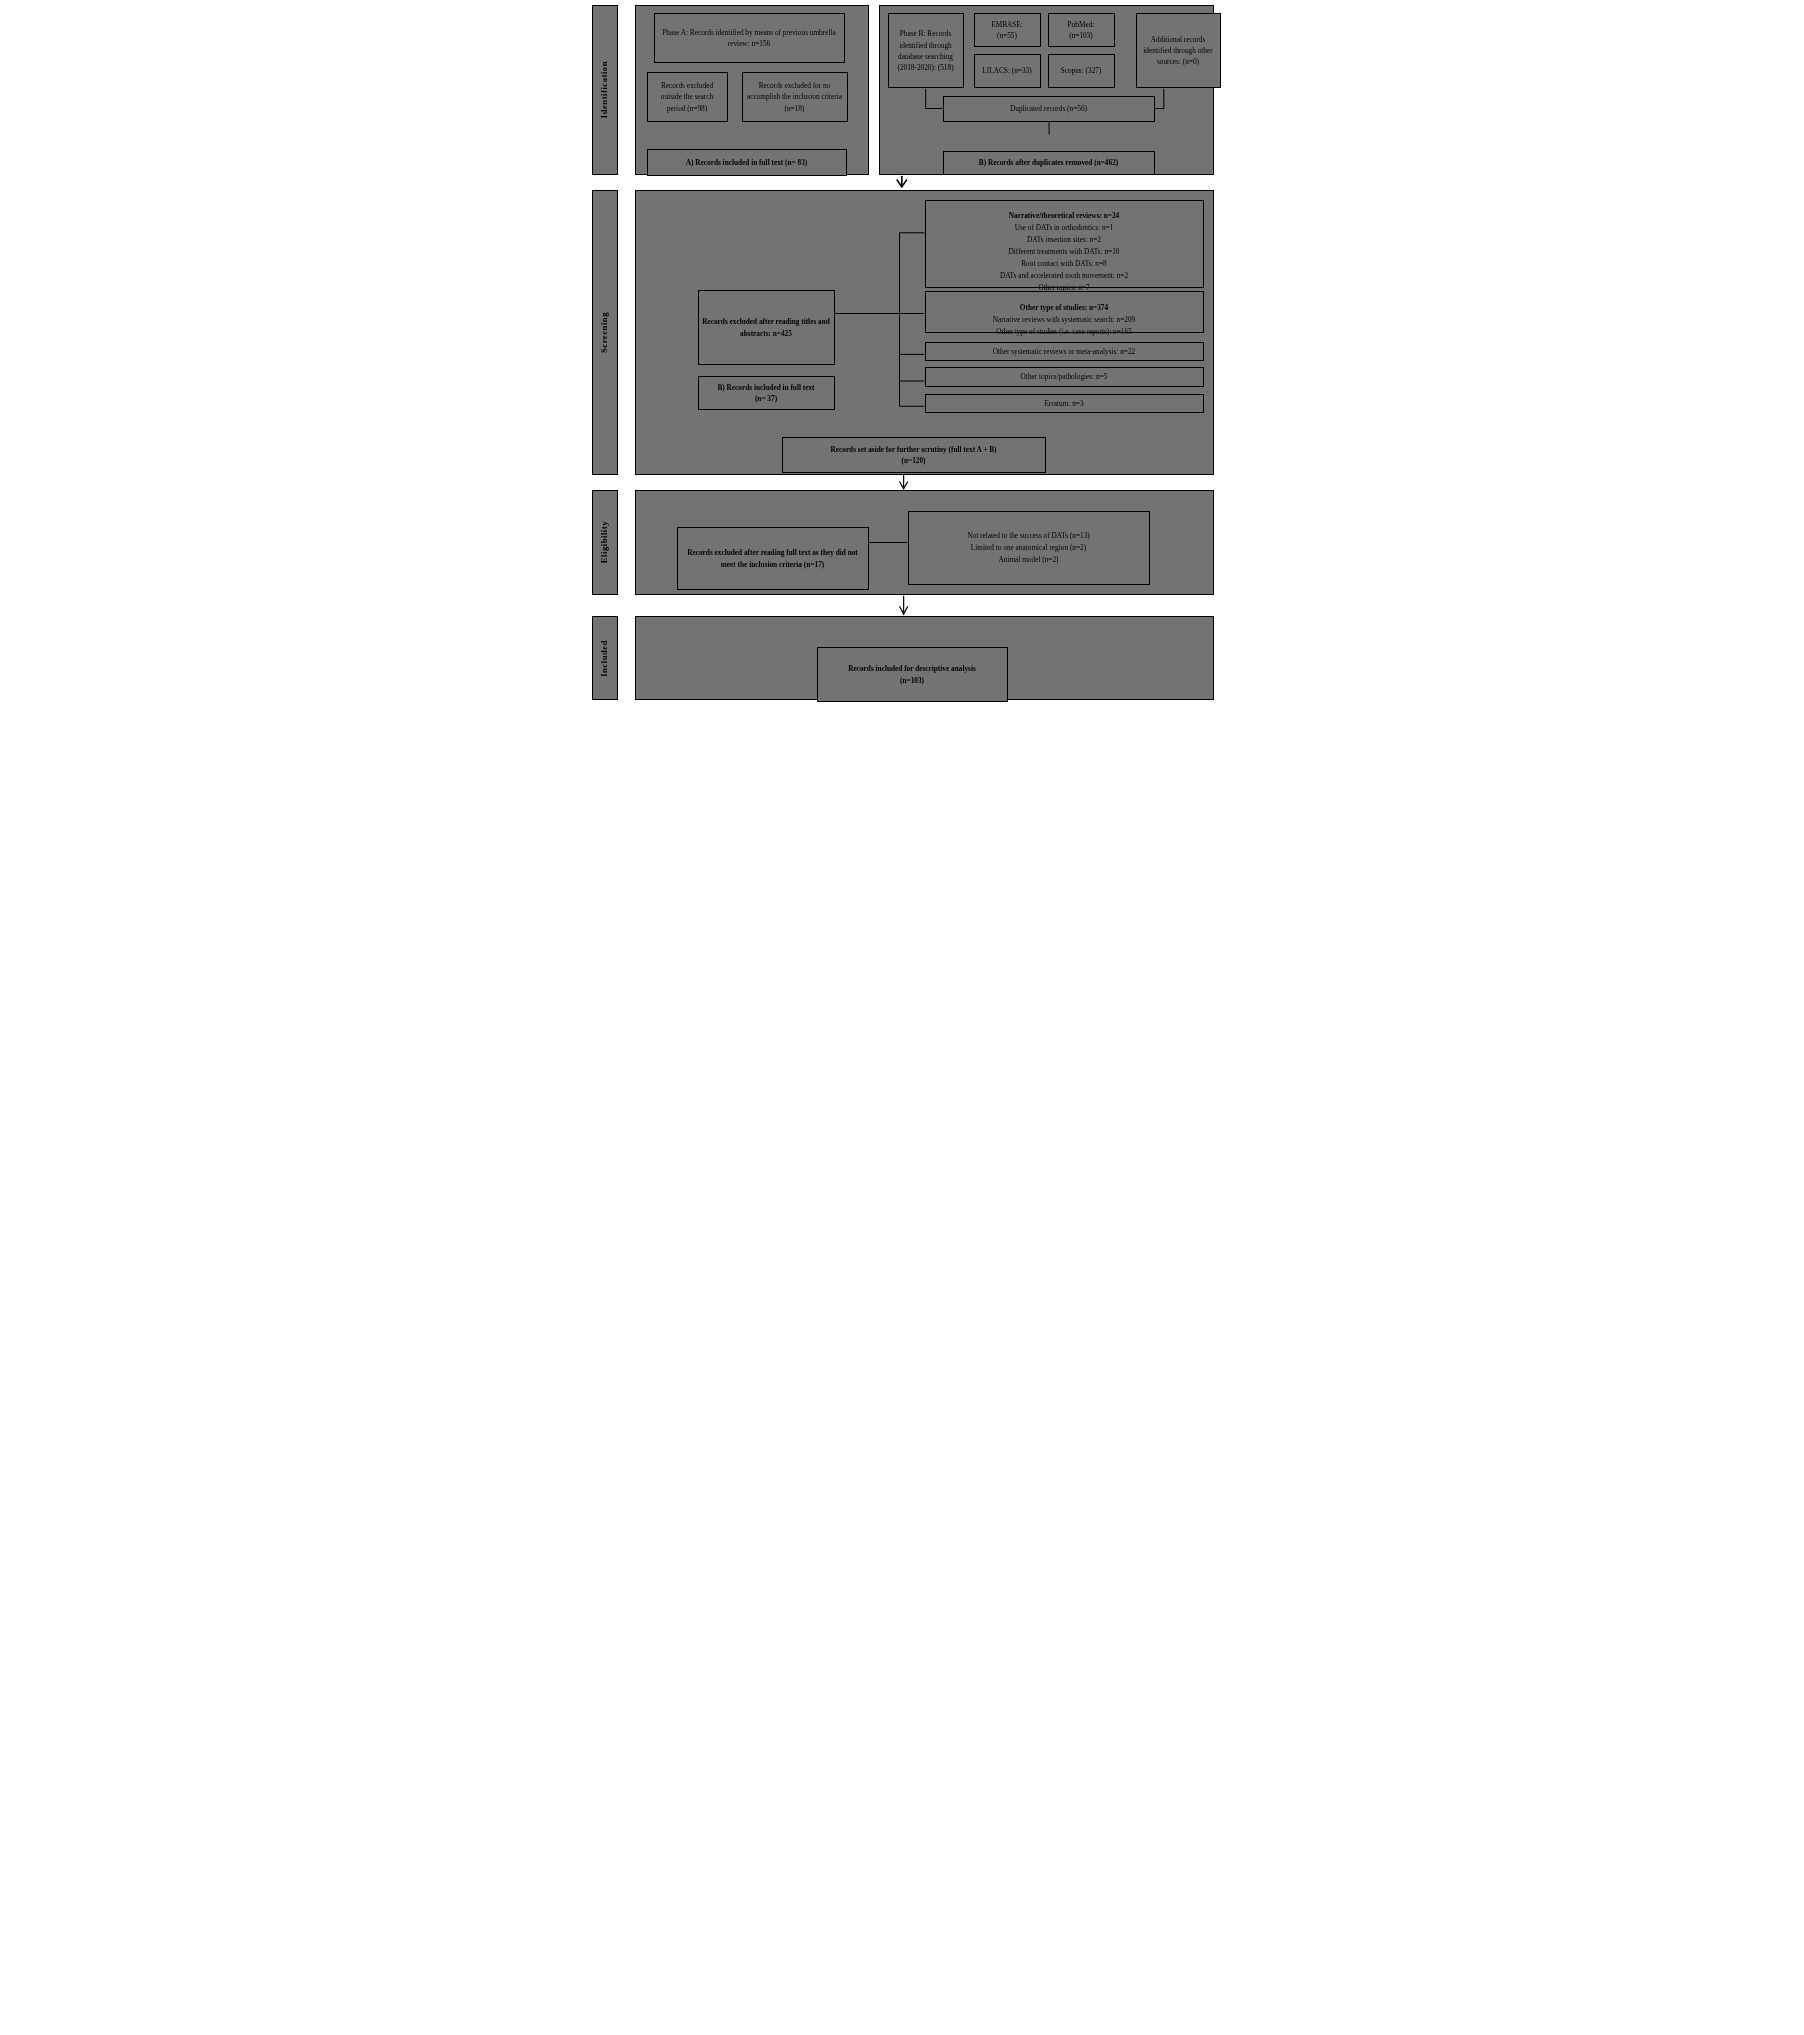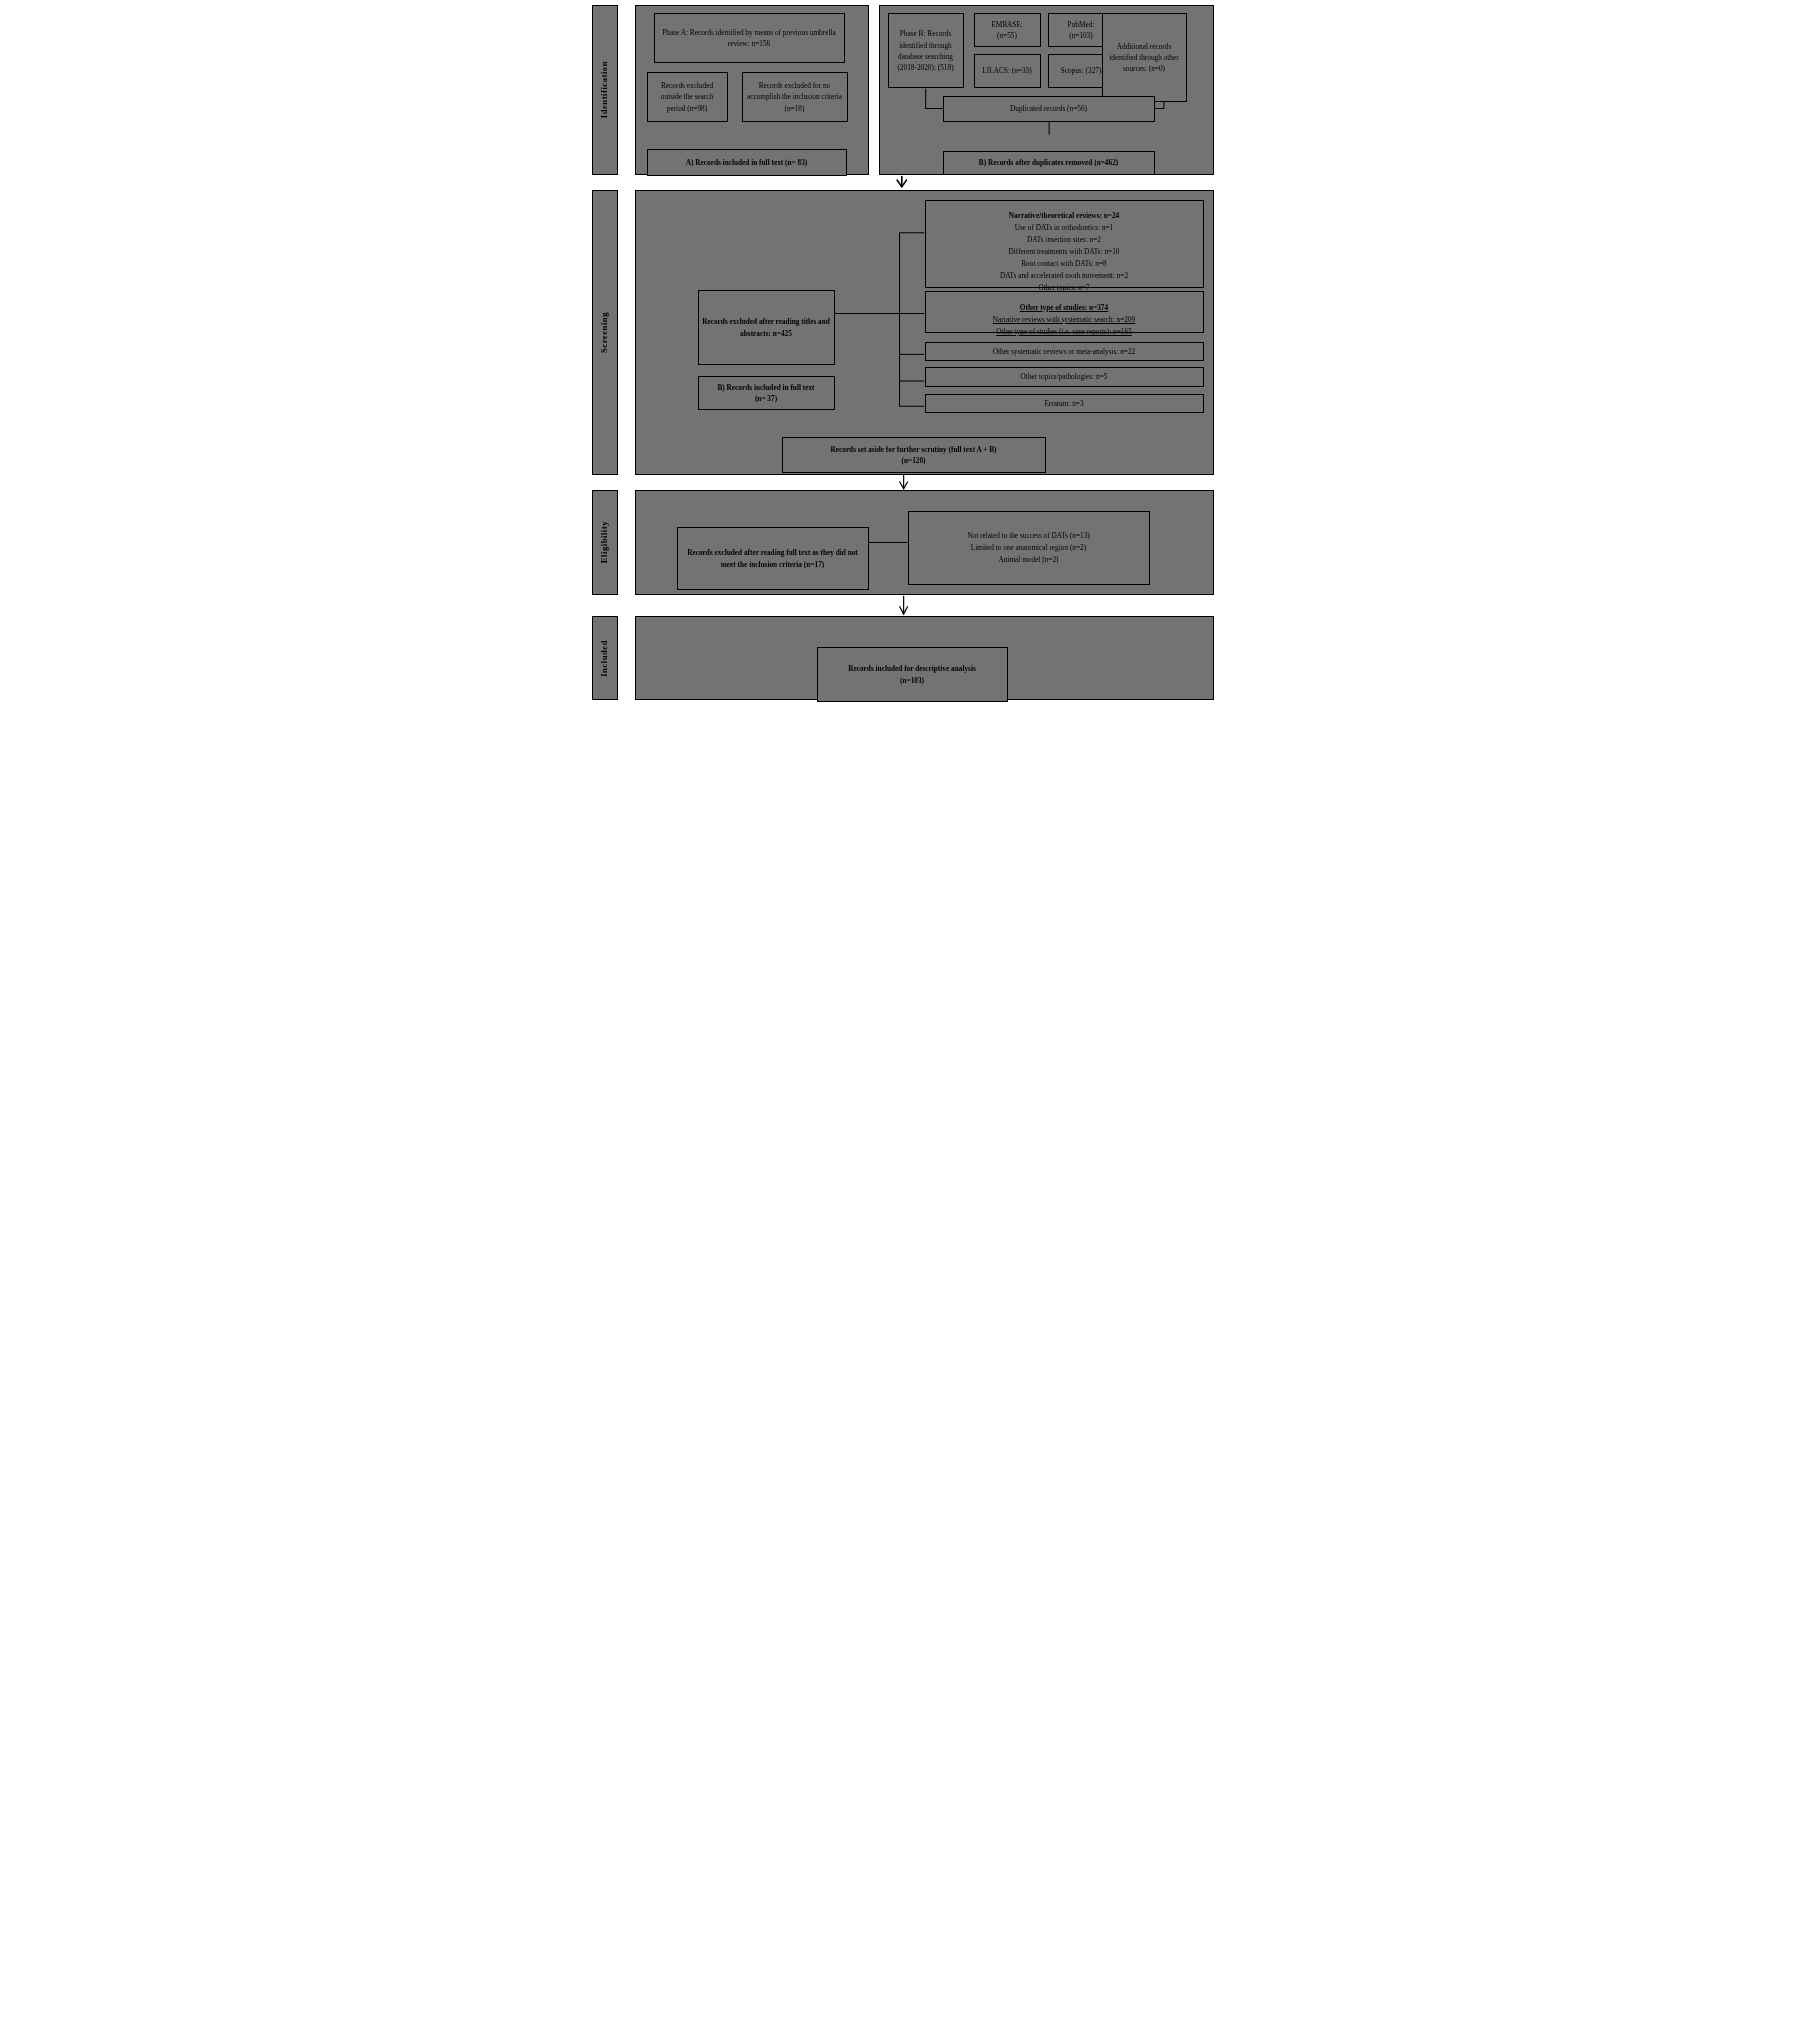--- a/index.html
+++ b/index.html
@@ -89,21 +89,21 @@
   <div class="bx" style="left:461px;top:13.3px;width:67px;height:34px;">
     <span>PubMed:</span>
     <span>(n=103)</span>
   </div>
   <div class="bx" style="left:387px;top:54px;width:67px;height:34px;">
     <span>LILACS: (n=33)</span>
   </div>
   <div class="bx" style="left:461px;top:54px;width:67px;height:34px;">
     <span>Scopus: (327)</span>
   </div>
-  <div class="bx" style="left:515px;top:13.3px;width:85px;height:89px;">
+  <div class="bx" style="left:549px;top:13.3px;width:85px;height:75px;">
     <span>Additional records identified through other sources: (n=0)</span>
   </div>
   <div class="bx" style="left:356px;top:96px;width:212px;height:26px;">
     <span>Duplicated records (n=56)</span>
   </div>
   <div class="bx b" style="left:356px;top:135px;width:212px;height:24px;">
     <span>B) Records after duplicates removed (n=462)</span>
   </div>
 
   <div class="bx b" style="left:111px;top:274px;width:137px;height:75px;">
@@ -116,21 +116,21 @@
 
   <div class="bx lines" style="left:338px;top:200px;width:279px;height:88px;">
     <span class="b">Narrative/theoretical reviews: n=24</span>
     <span>Use of DATs in orthodontics: n=1</span>
     <span>DATs insertion sites: n=2</span>
     <span>Different treatments with DATs: n=10</span>
     <span>Root contact with DATs: n=8</span>
     <span>DATs and accelerated tooth movement: n=2</span>
     <span>Other topics: n=7</span>
   </div>
-  <div class="bx lines" style="left:338px;top:291px;width:279px;height:42px;text-decoration:underline;">
+  <div class="bx lines" style="left:338px;top:291px;width:279px;height:42px;">
     <span class="b">Other type of studies: n=374</span>
     <span>Narrative reviews with systematic search: n=209</span>
     <span>Other type of studies (i.e. case reports): n=165</span>
   </div>
   <div class="bx" style="left:338px;top:342px;width:279px;height:19px;">
     <span>Other systematic reviews or meta-analysis: n=22</span>
   </div>
   <div class="bx" style="left:338px;top:367px;width:279px;height:20px;">
     <span>Other topics/pathologies: n=5</span>
   </div>

